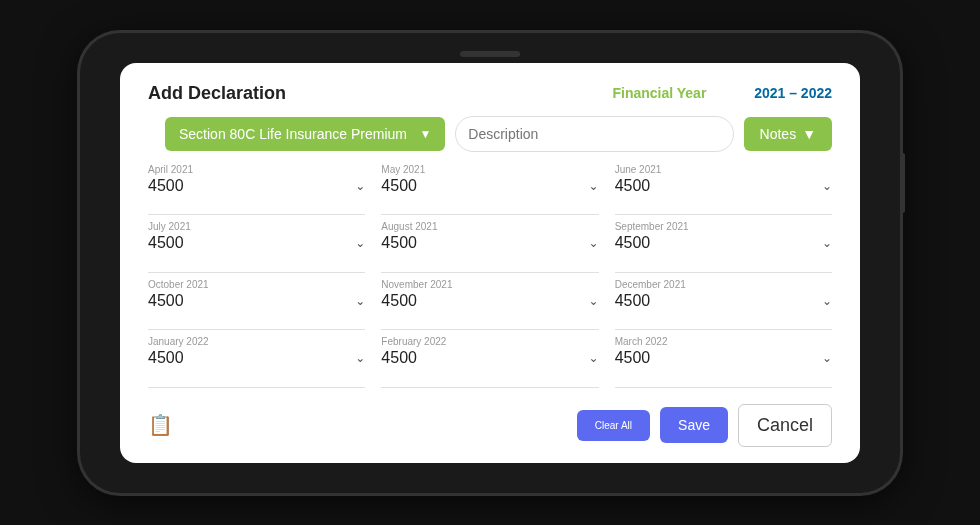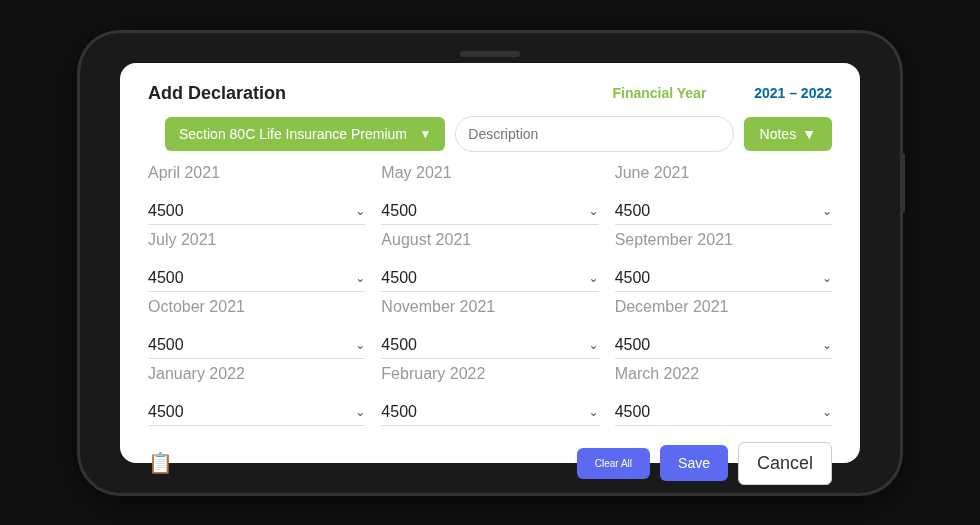--- a/index.html
+++ b/index.html
@@ -128,29 +128,28 @@
       gap: 6px 16px;
       flex: 1;
     }
     .month-field {
       display: flex;
       flex-direction: column;
       border-bottom: 1px solid #e0e0e0;
       padding-bottom: 4px;
     }
     .month-label {
-      font-size: 16px;
+      font-size: 10px;
       color: #999;
       margin-bottom: 2px;
     }
     .month-value-row {
       display: flex;
       align-items: center;
       justify-content: space-between;
-      margin-top: 18px;
     }
     .month-value {
       font-size: 16px;
       color: #222;
       font-weight: 400;
     }
     .chevron-down {
       color: #555;
       font-size: 12px;
     }

